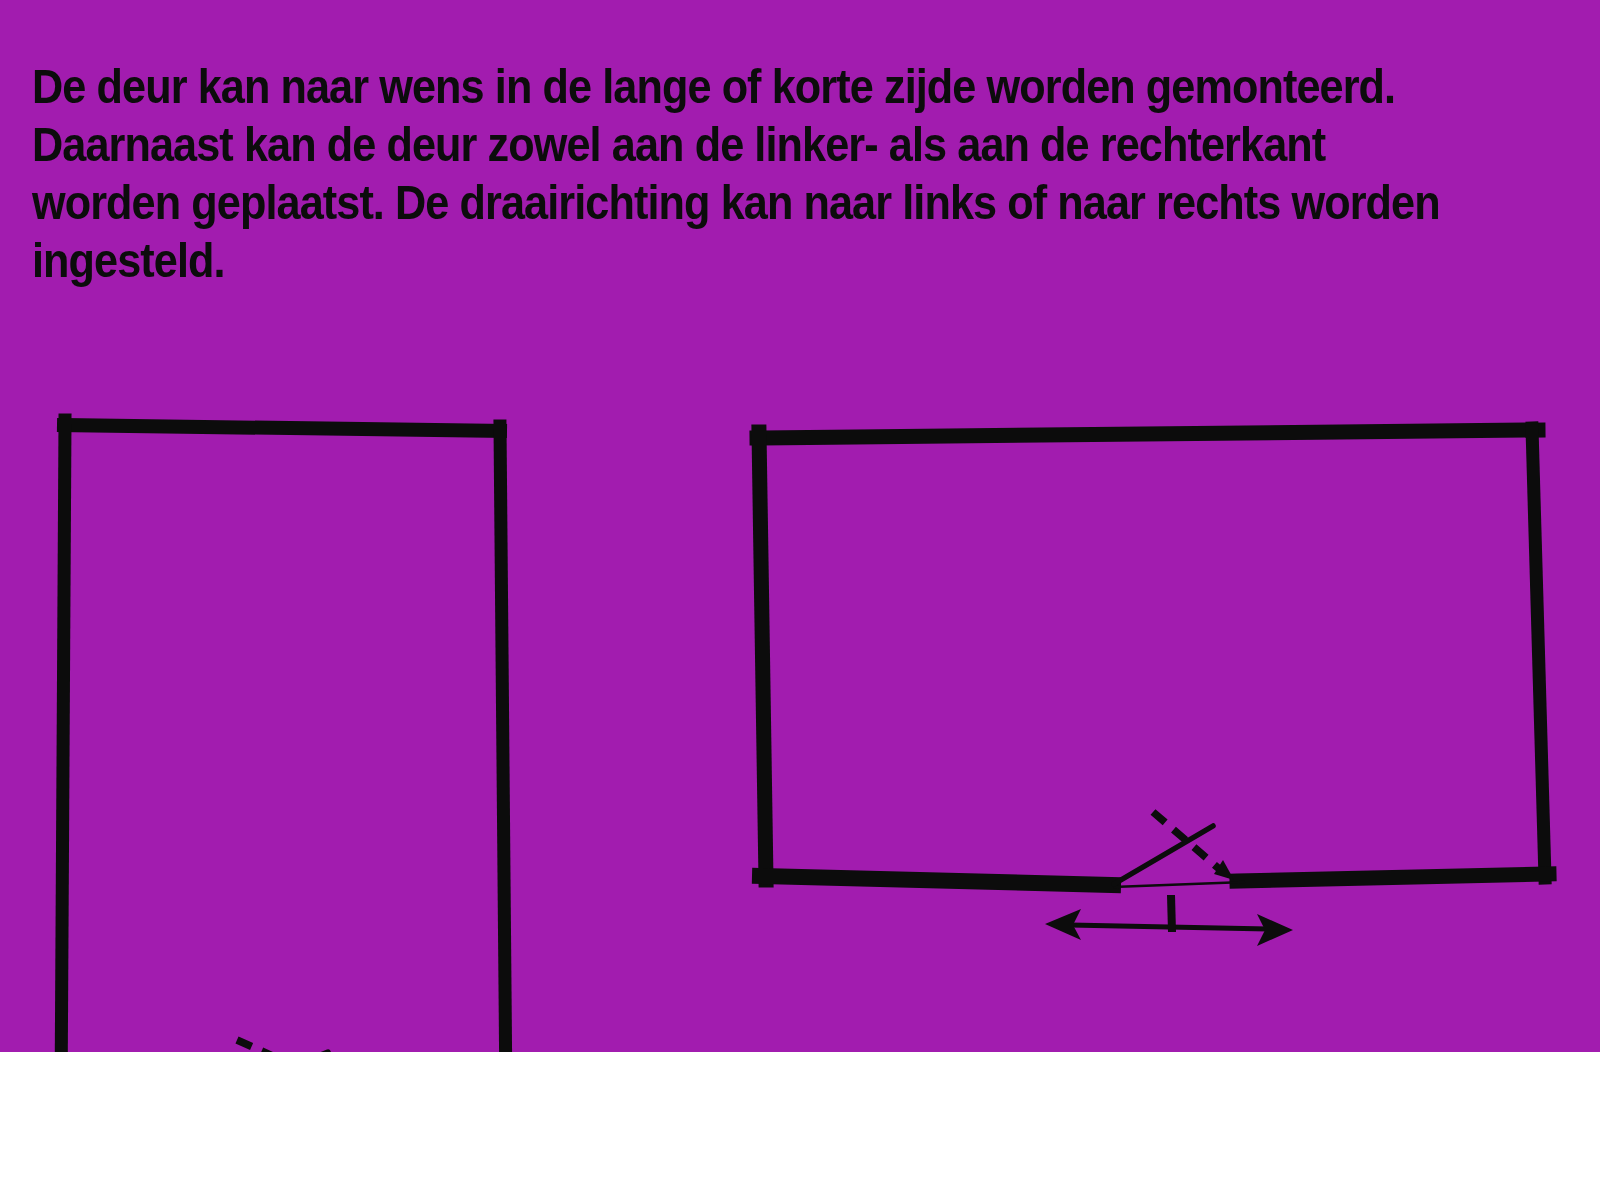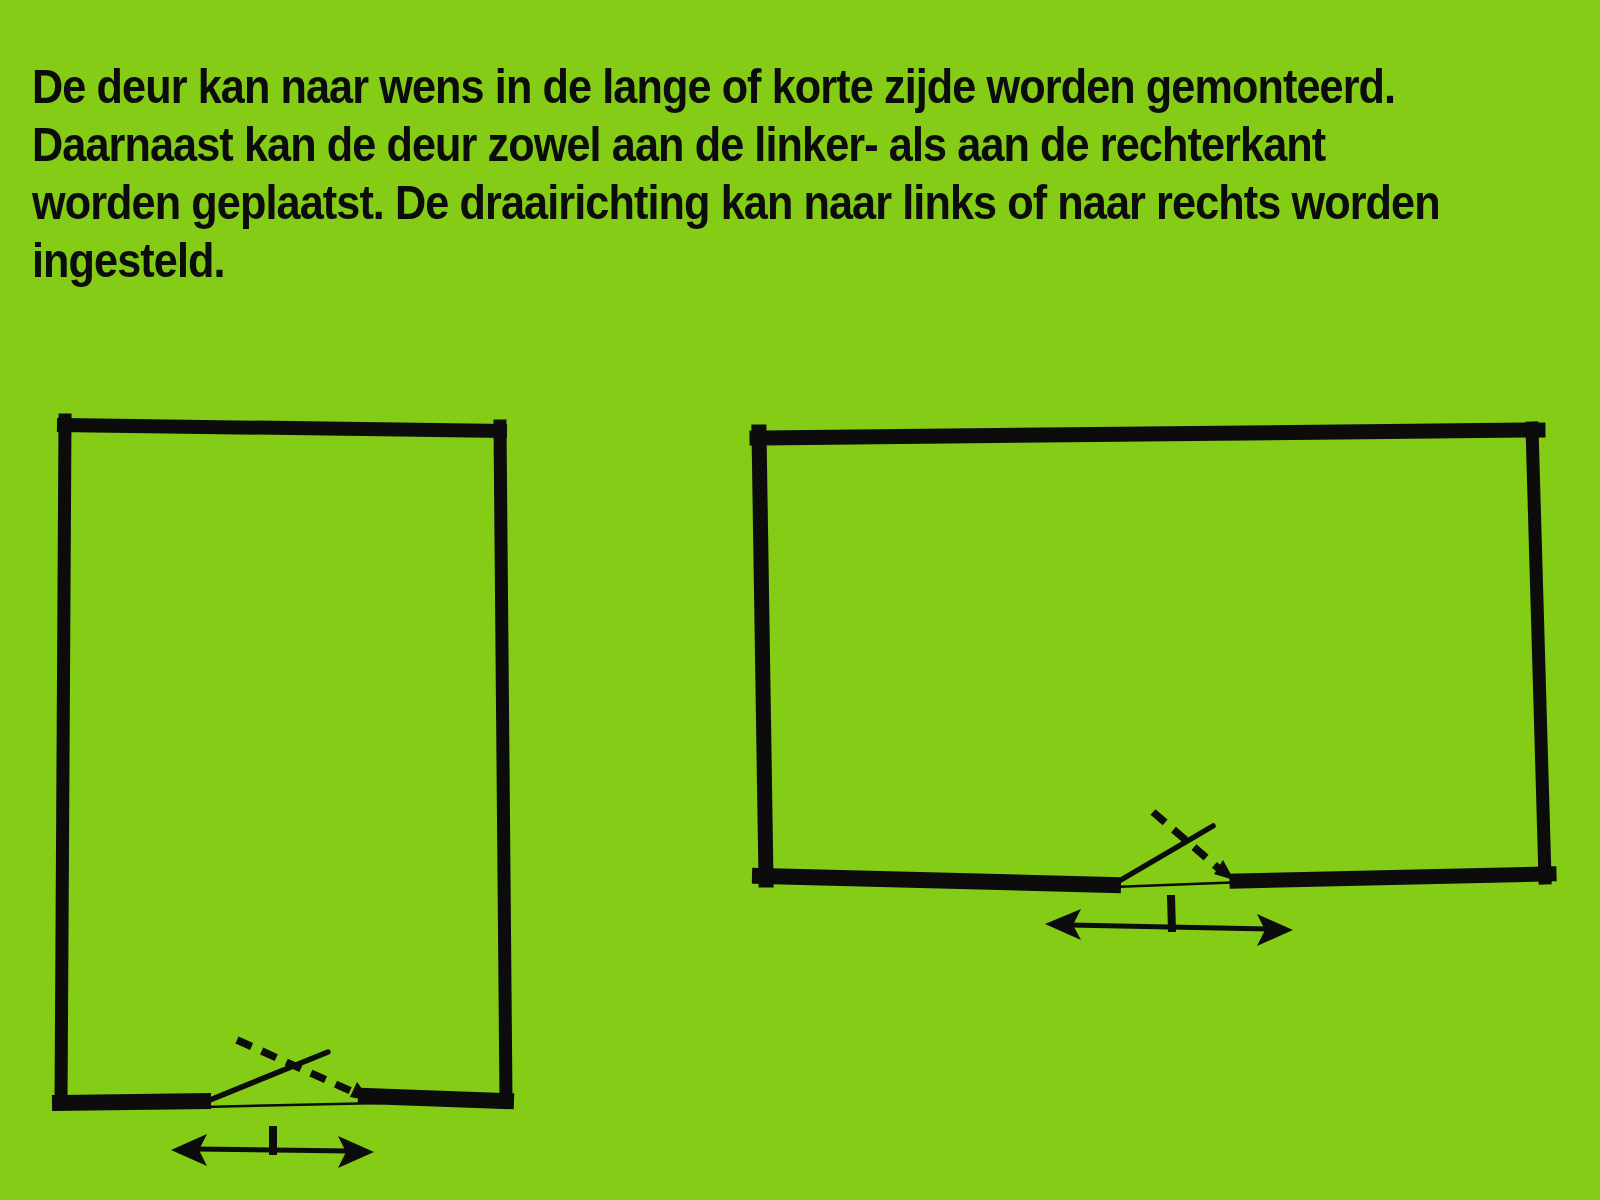--- a/index.html
+++ b/index.html
@@ -3,22 +3,22 @@
 <meta charset="utf-8">
 <style>
   html, body {
     margin: 0;
     padding: 0;
     background: #ffffff;
   }
   .page {
     position: relative;
     width: 1600px;
-    height: 1200px;
-    background: #84cc16;
+    height: 1052px;
+    background: #a21caf;
     overflow: hidden;
     font-family: "Liberation Sans", "DejaVu Sans", sans-serif;
   }
   .instructions {
     position: absolute;
     left: 32px;
     top: 58px;
     color: #0c0c0c;
   }
   .instructions .line {

